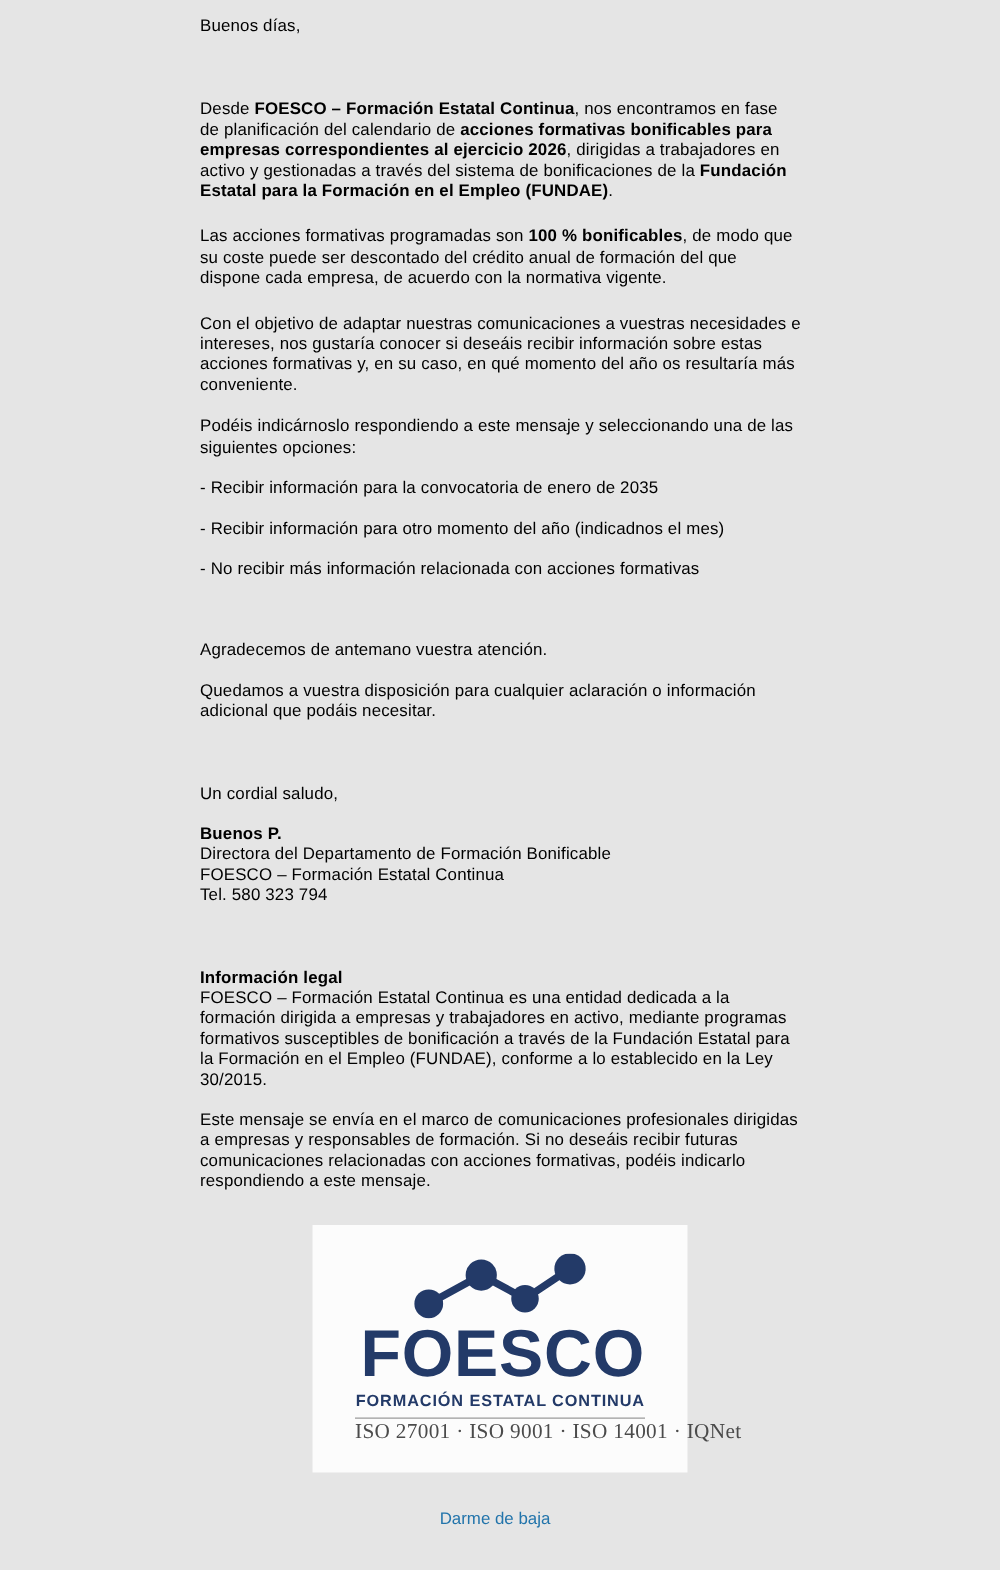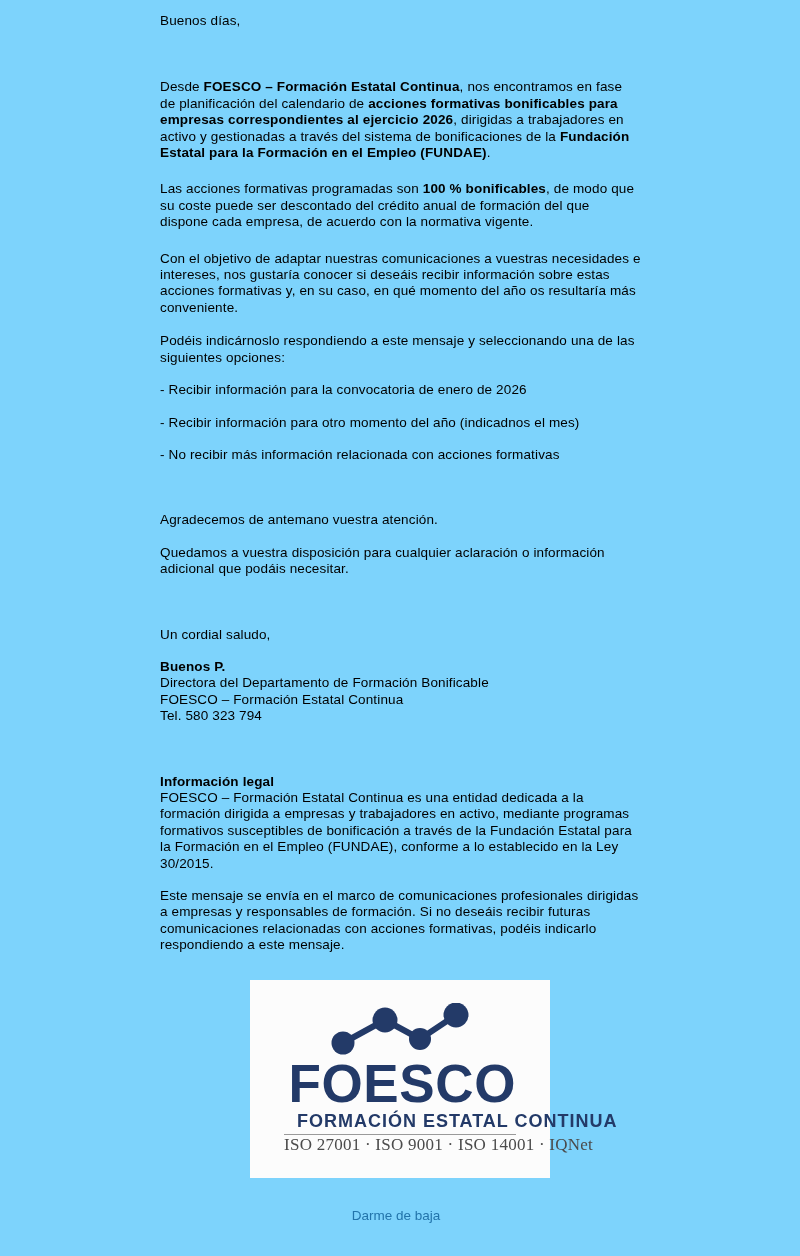--- a/index.html
+++ b/index.html
@@ -12,21 +12,21 @@
     width: 800px;
     min-height: 1256px;
     font-family: "Liberation Sans", sans-serif;
     color: #000000;
     -webkit-font-smoothing: antialiased;
   }
   .email-canvas {
     position: relative;
     width: 800px;
     min-height: 1256px;
-    background: #7dd3fc;
+    background: #e5e5e5;
   }
   .email-body {
     position: absolute;
     left: 160px;
     top: 13px;
     width: 481px;
   }
   p.para {
     margin: 0;
     font-size: 13.5px;
@@ -67,25 +67,25 @@
     font-weight: bold;
     font-size: 53px;
     line-height: 53px;
     letter-spacing: 0.012em;
     color: #233a68;
     margin: 0;
   }
   .logo-sub {
     font-family: "Liberation Sans", sans-serif;
     font-weight: bold;
-    font-size: 18px;
+    font-size: 13px;
     line-height: 18px;
     letter-spacing: 0.055em;
     color: #233a68;
-    margin: 2px 0 0 13px;
+    margin: 2px 0 0 0;
     white-space: nowrap;
   }
   .logo-rule {
     height: 1px;
     background: #9a9a9a;
     margin: 4px 0 3px 0;
     width: 100%;
   }
   .logo-iso {
     font-family: Liberation Serif, serif;
@@ -134,21 +134,21 @@
     <div class="gap-m"></div>
 
     <p class="para">Con el objetivo de adaptar nuestras comunicaciones a vuestras necesidades e intereses, nos gustaría conocer si deseáis recibir información sobre estas acciones formativas y, en su caso, en qué momento del año os resultaría más conveniente.</p>
 
     <div class="gap-s"></div>
 
     <p class="para">Podéis indicárnoslo respondiendo a este mensaje y seleccionando una de las siguientes opciones:</p>
 
     <div class="gap-xs"></div>
 
-    <p class="para">- Recibir información para la convocatoria de enero de 2026</p>
+    <p class="para">- Recibir información para la convocatoria de enero de 2035</p>
     <div class="gap-xs"></div>
     <p class="para">- Recibir información para otro momento del año (indicadnos el mes)</p>
     <div class="gap-xs"></div>
     <p class="para">- No recibir más información relacionada con acciones formativas</p>
 
     <div class="gap-xxl"></div>
 
     <p class="para">Agradecemos de antemano vuestra atención.</p>
 
     <div class="gap-xs"></div>

